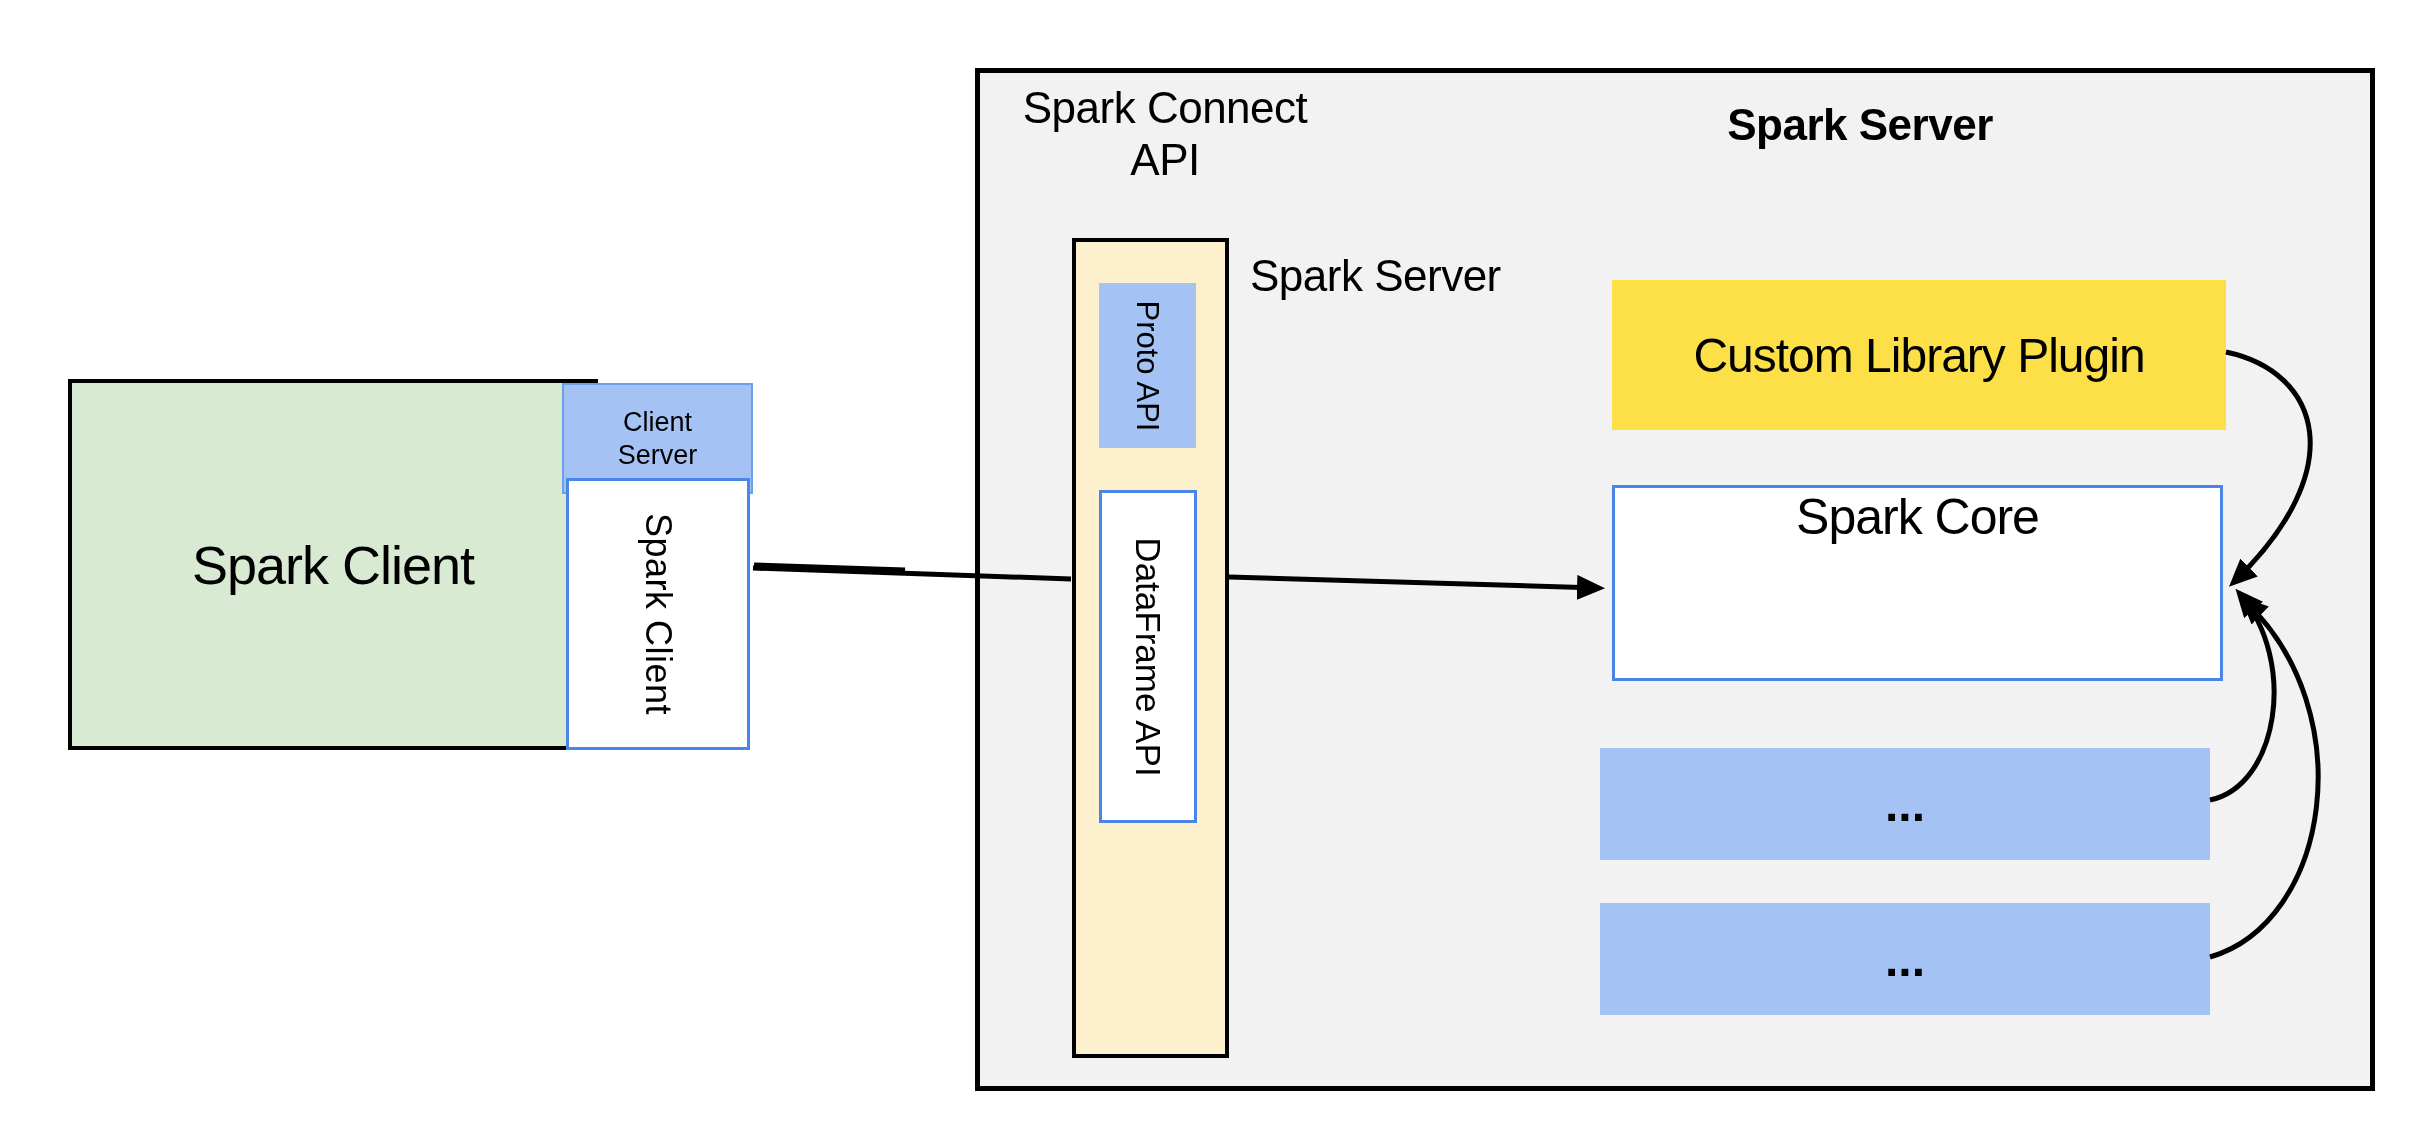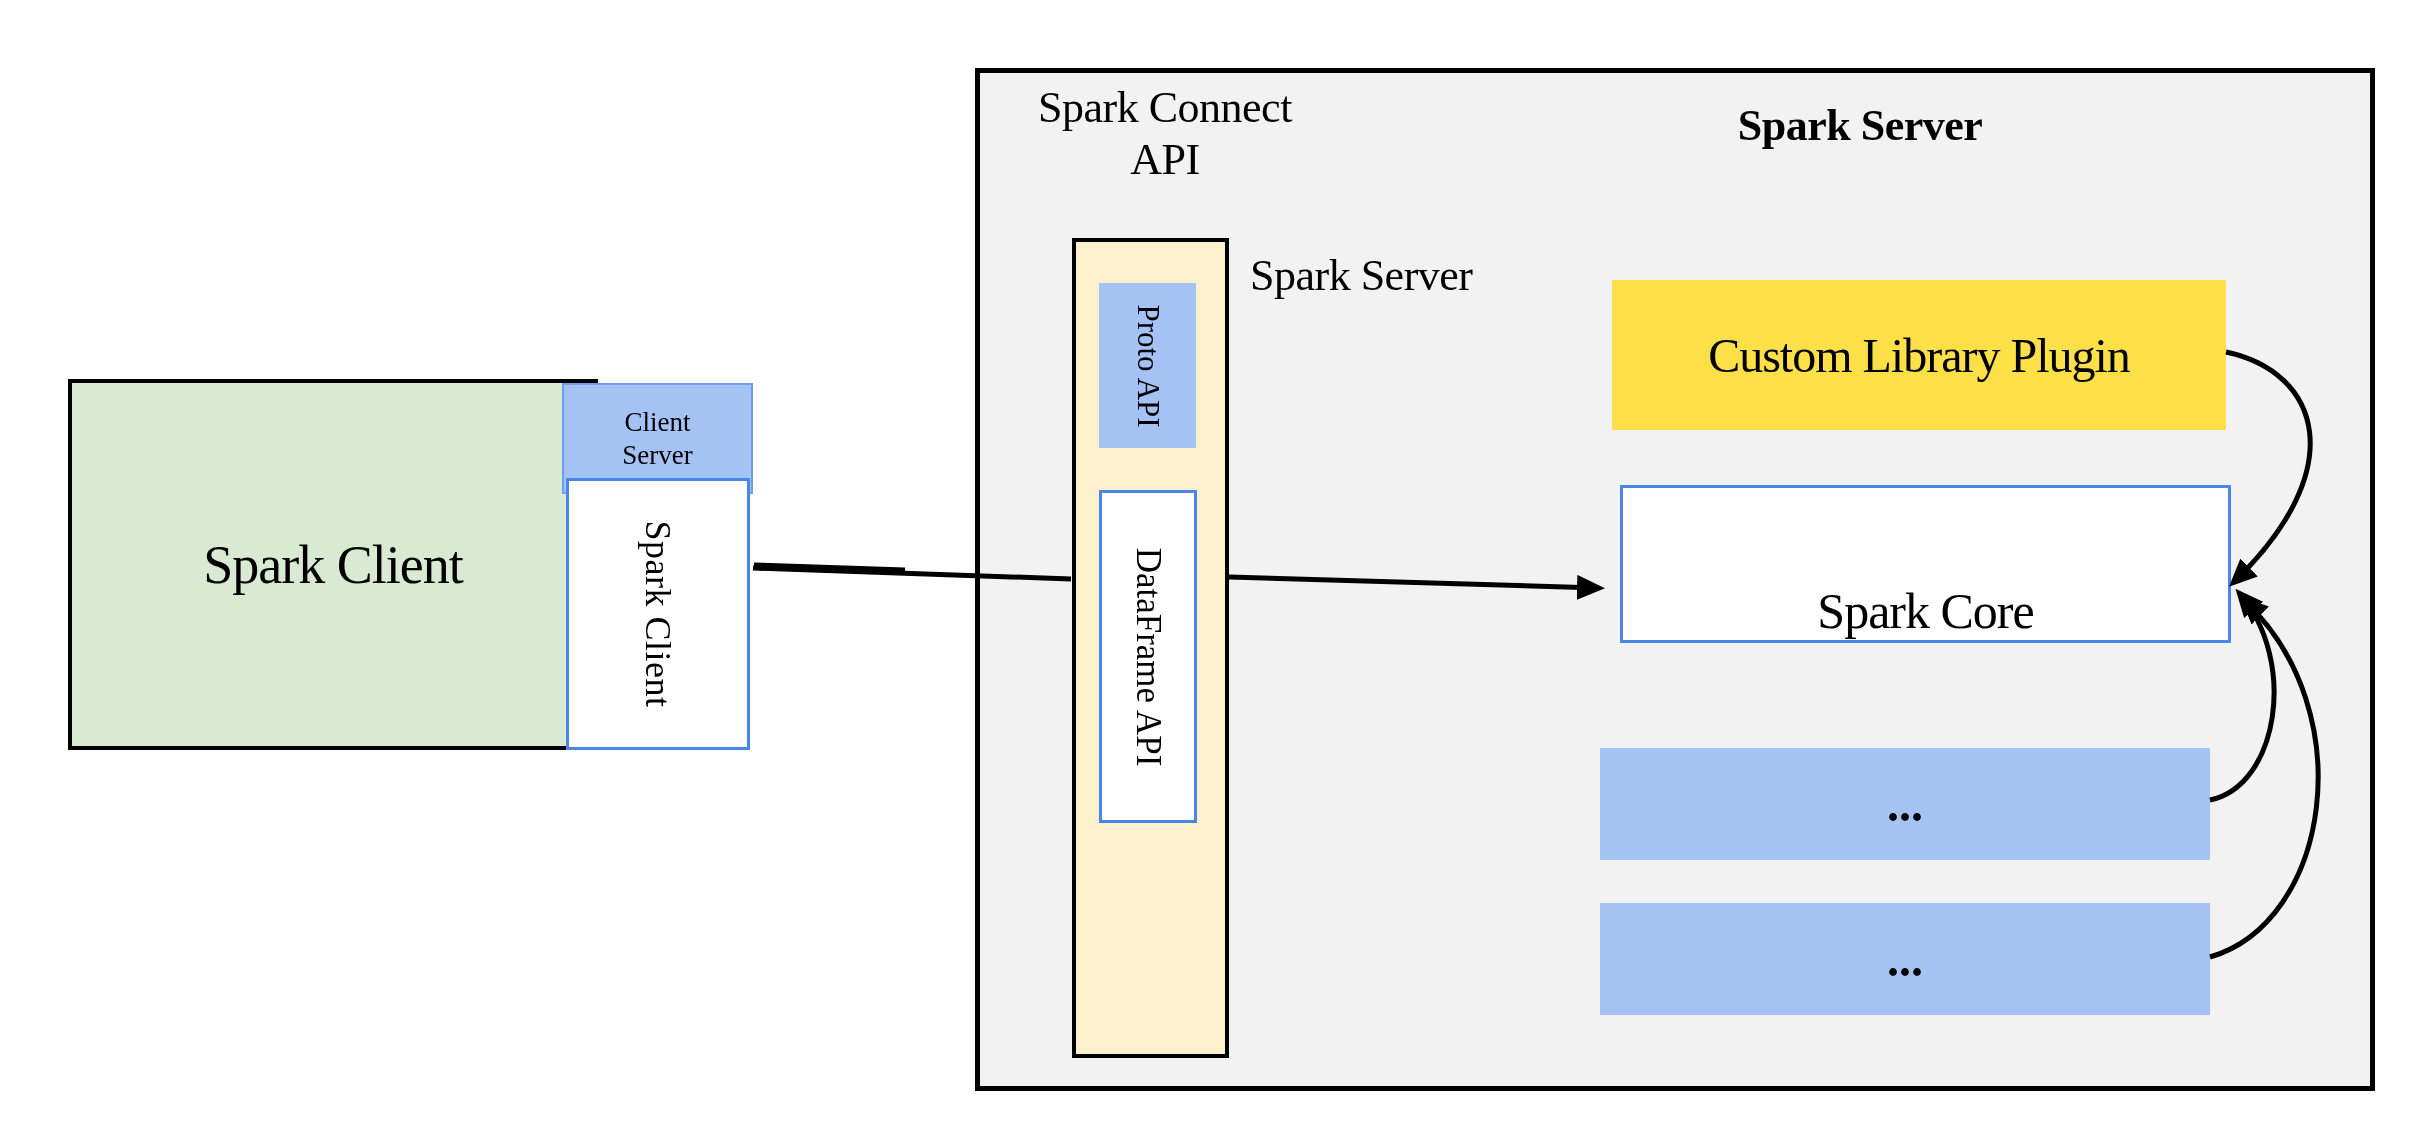--- a/index.html
+++ b/index.html
@@ -1,38 +1,38 @@
 <!DOCTYPE html>
 <html><head>
 <meta charset="utf-8">
 <style>
   html,body{margin:0;padding:0;background:#ffffff;}
   #canvas{
     position:relative;width:2435px;height:1135px;background:#ffffff;overflow:hidden;
-    font-family:Liberation Serif, serif;color:#000;
+    font-family:Liberation Sans, sans-serif;color:#000;
   }
   .abs{position:absolute;box-sizing:border-box;}
   
   .server-panel{left:975px;top:68px;width:1400px;height:1023px;background:#f2f2f2;border:5px solid #000;}
   .green-box{left:68px;top:379px;width:530px;height:371px;background:#d9ead3;border:4px solid #000;
              display:flex;align-items:center;justify-content:center;text-align:center;
              font-size:54px;line-height:64px;letter-spacing:-1px;}
   .client-package{left:562px;top:383px;width:191px;height:111px;background:#a4c2f4;border:2px solid #6d9eeb;
              display:flex;align-items:center;justify-content:center;text-align:center;
              font-size:27px;line-height:33px;}
   .spark-client-box{left:566px;top:478px;width:184px;height:272px;background:#fff;border:3px solid #4a86e8;}
   .yellow-box{left:1072px;top:238px;width:157px;height:820px;background:#fdf0cc;border:4px solid #000;}
   .proto-box{left:1099px;top:283px;width:97px;height:165px;background:#a4c2f4;}
   .dataframe-box{left:1099px;top:490px;width:98px;height:333px;background:#fff;border:3px solid #4a86e8;}
   .plugin-box{left:1612px;top:280px;width:614px;height:150px;background:#fde047;
              display:flex;align-items:center;justify-content:center;
              font-size:48px;letter-spacing:-1px;}
-  .core-box{left:1612px;top:485px;width:611px;height:158px;background:#fff;border:3px solid #4a86e8;
-             display:flex;align-items:flex-end;justify-content:center;
-             font-size:50px;letter-spacing:-1px;margin-left:8px;}
+  .core-box{left:1612px;top:485px;width:611px;height:196px;background:#fff;border:3px solid #4a86e8;
+             display:flex;align-items:flex-start;justify-content:center;
+             font-size:50px;letter-spacing:-1px;}
   .dots-box1{left:1600px;top:748px;width:610px;height:112px;background:#a4c2f4;
              display:flex;align-items:center;justify-content:center;font-size:48px;font-weight:bold;}
   .dots-box2{left:1600px;top:903px;width:610px;height:112px;background:#a4c2f4;
              display:flex;align-items:center;justify-content:center;font-size:48px;font-weight:bold;}
   
   .connect-api-label{left:985px;top:82px;width:360px;text-align:center;font-size:44px;line-height:52px;letter-spacing:-0.5px;}
   .server-title{left:1580px;top:100px;width:560px;text-align:center;font-size:44px;font-weight:bold;letter-spacing:-0.5px;}
   .server-library-label{left:1250px;top:250px;width:400px;text-align:left;font-size:44px;line-height:52px;letter-spacing:-0.5px;}
   
   .vwrap{position:absolute;inset:0;display:flex;align-items:center;justify-content:center;}

